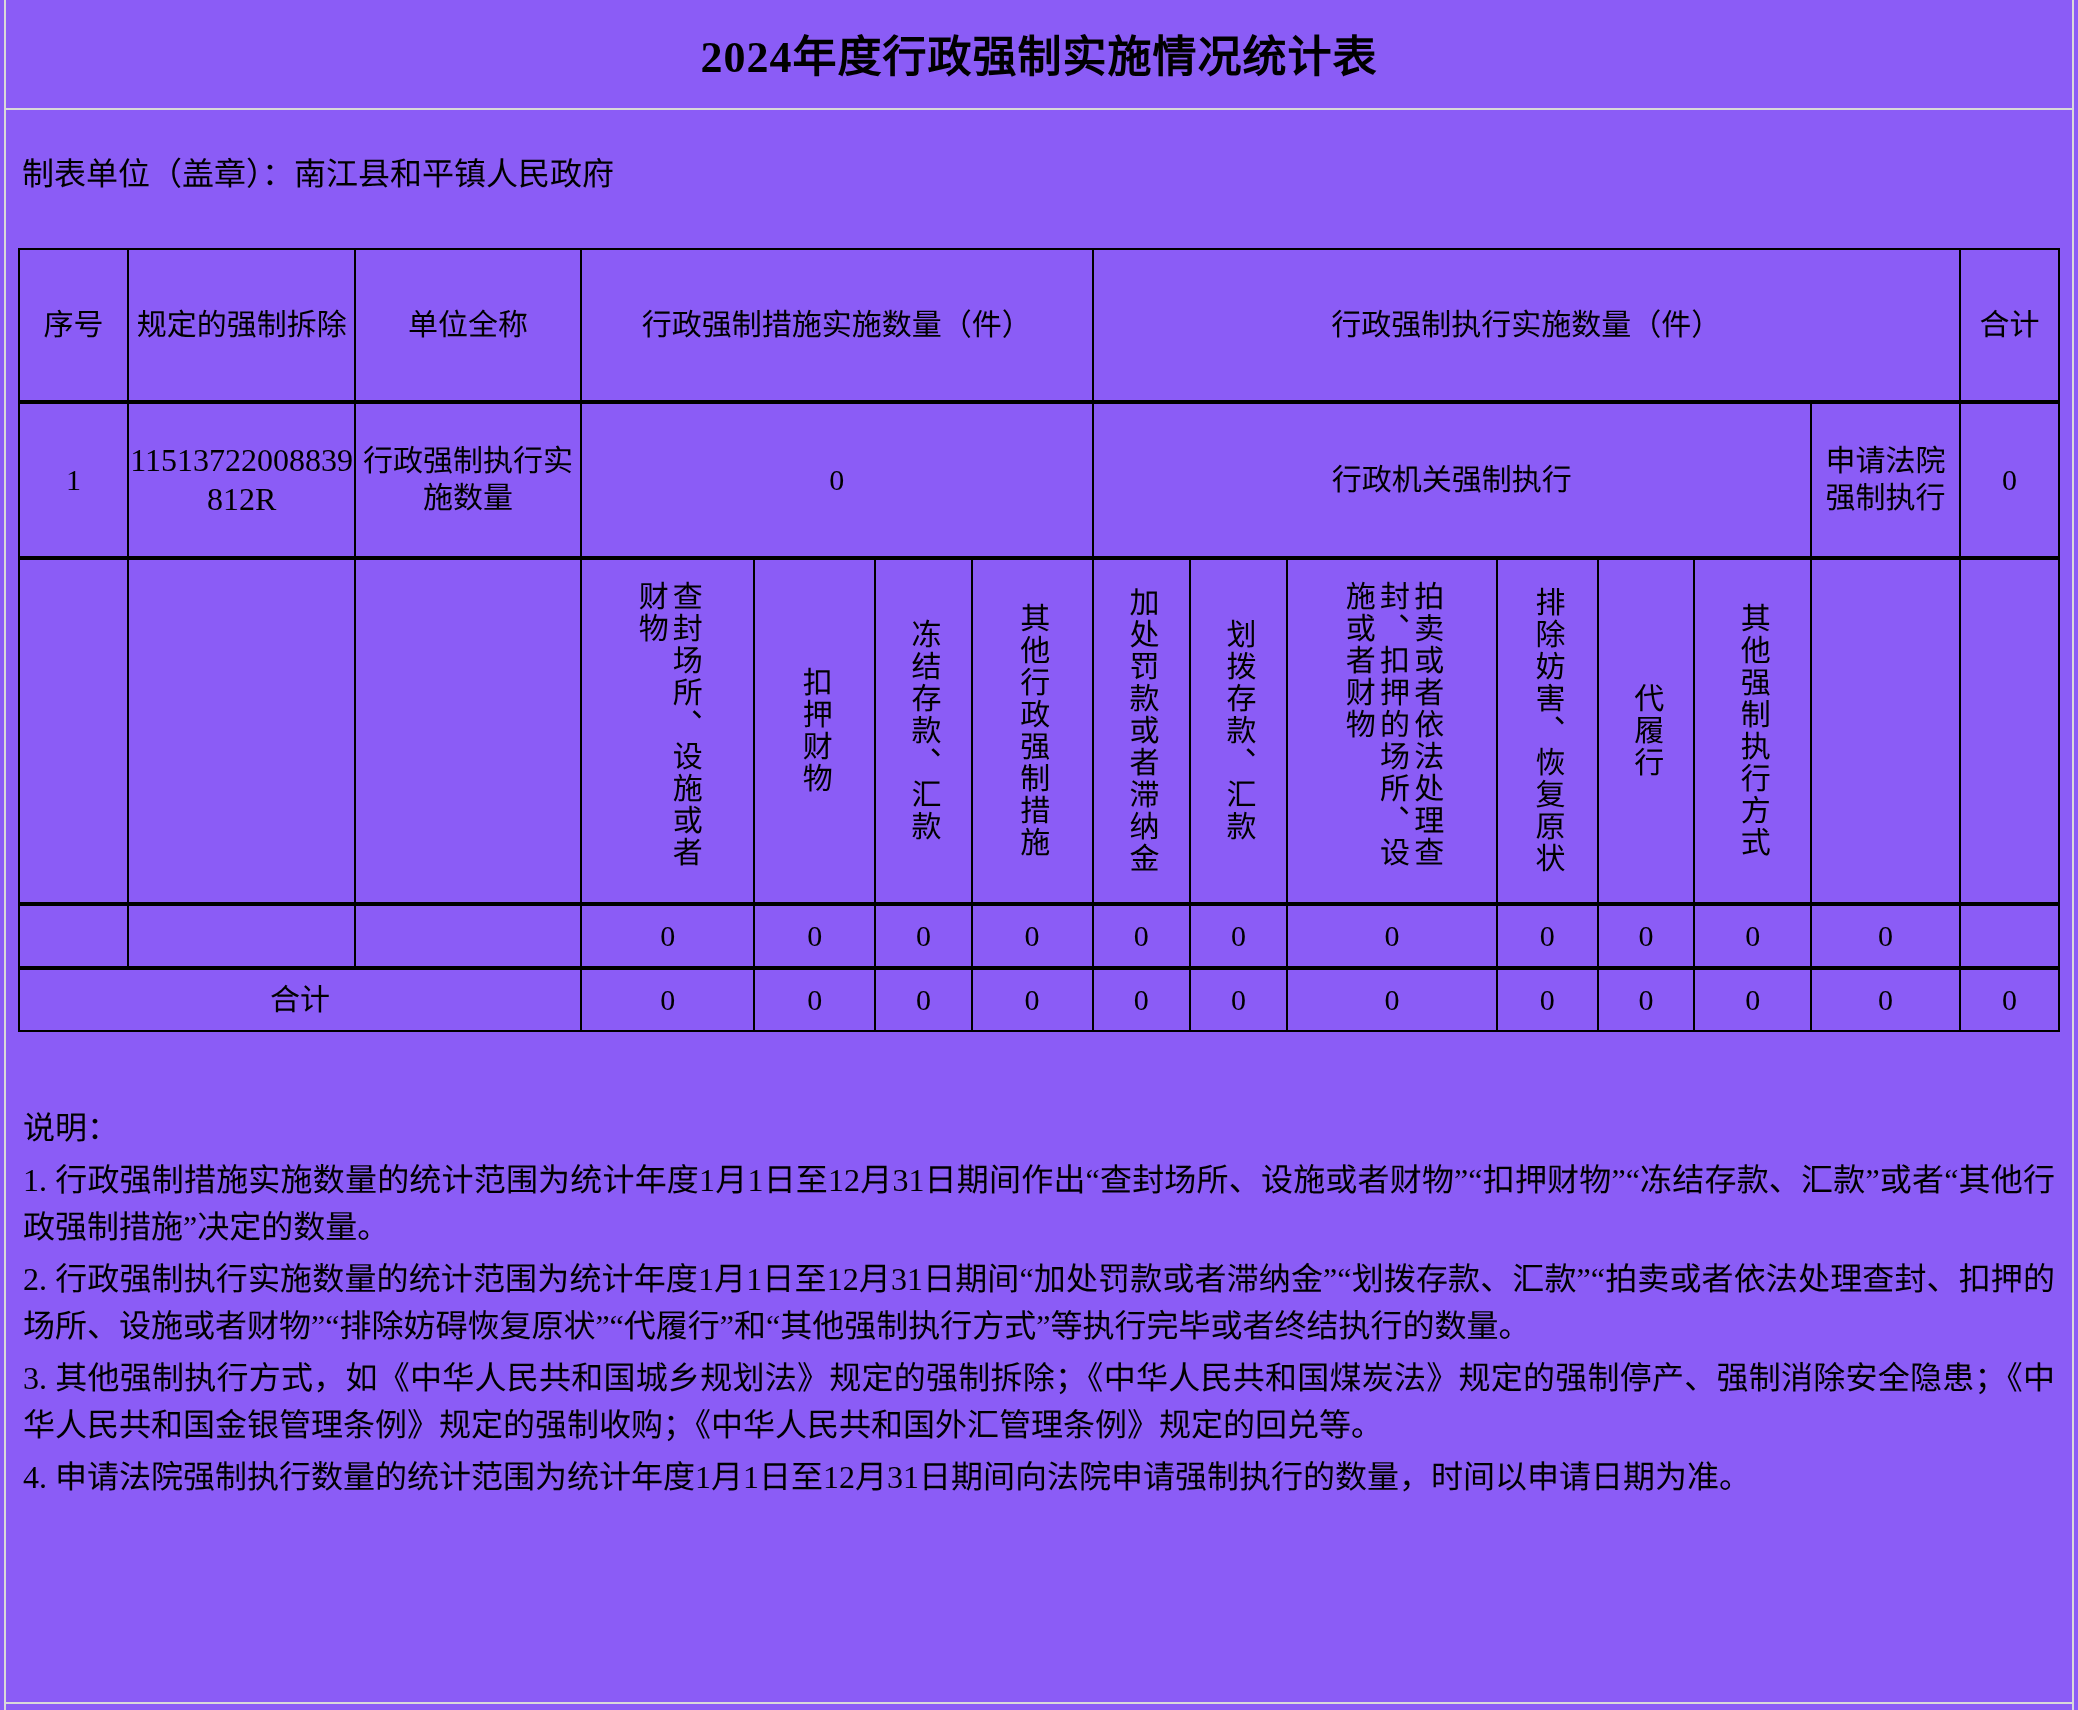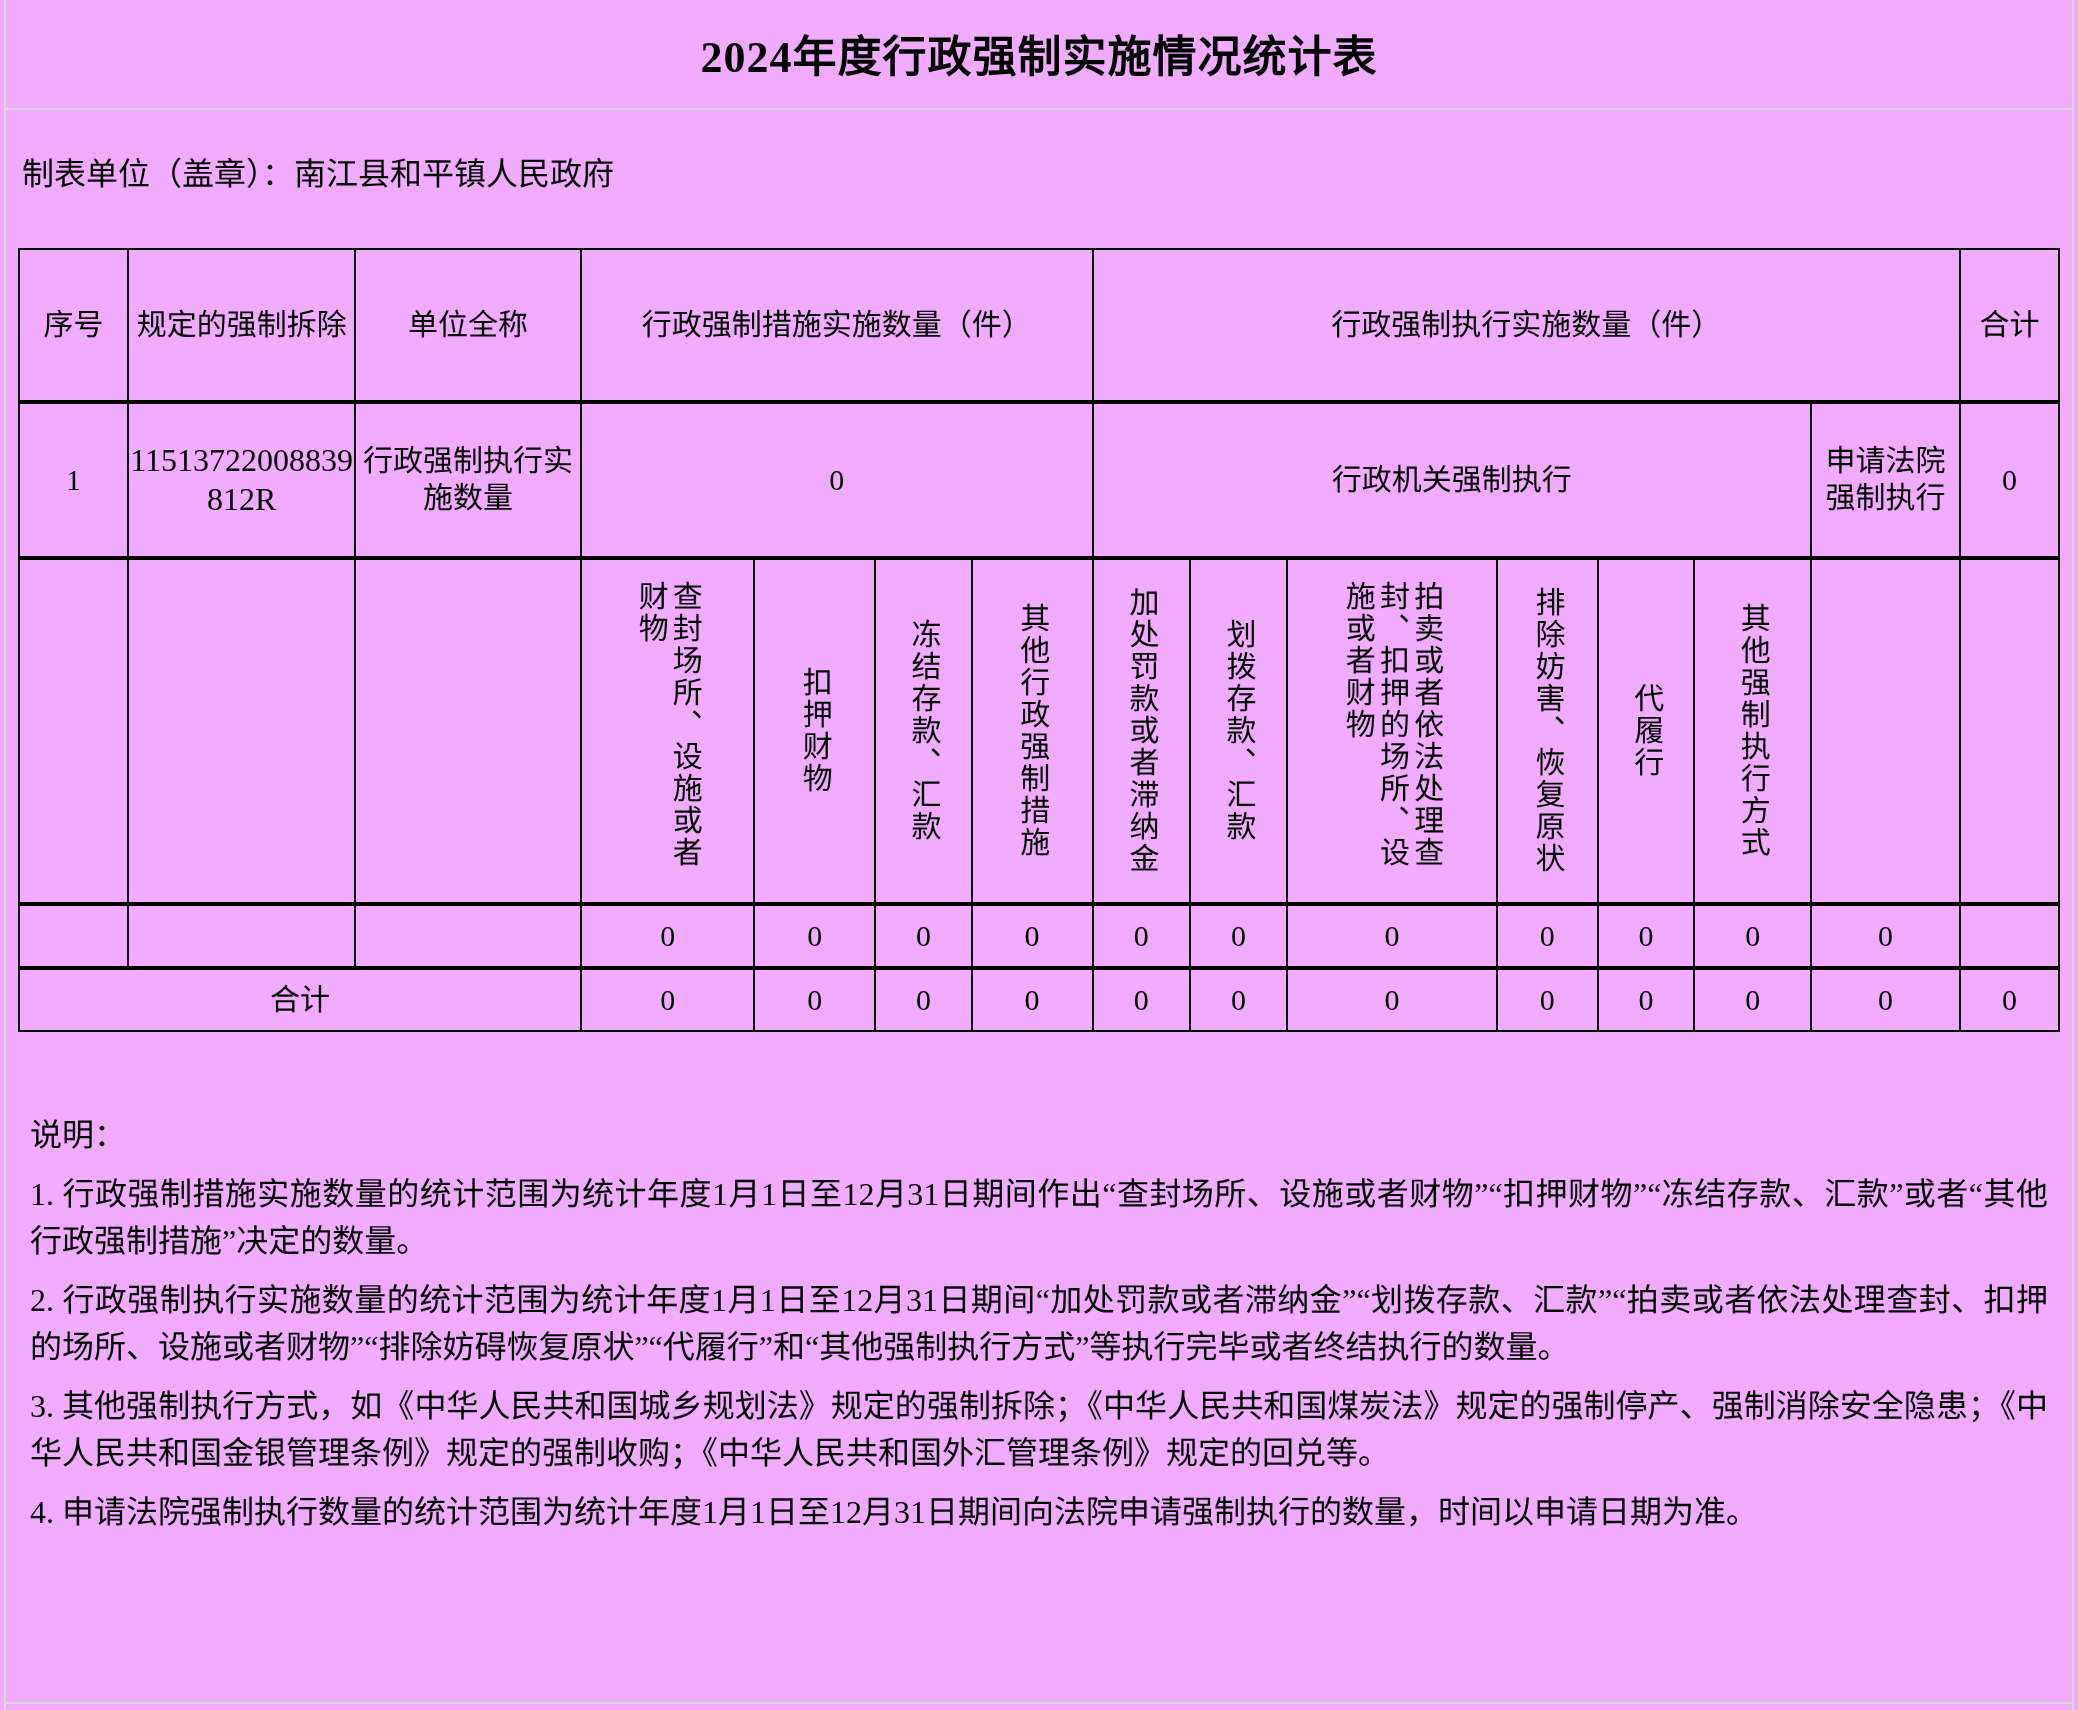--- a/index.html
+++ b/index.html
@@ -10,21 +10,21 @@
   }
   body {
     font-family: "Liberation Serif", "DejaVu Serif", serif;
     color: #000000;
   }
   #page {
     width: 2078px;
     height: 1710px;
     position: relative;
     box-sizing: border-box;
-    background: #f0abfc;
+    background: #8b5cf6;
     overflow: hidden;
   }
   
   .frame-line {
     position: absolute;
     background: #d9d9d9;
   }
   .frame-left   { left: 4px;  top: 0;     width: 2px;  height: 1710px; }
   .frame-right  { left: 2072px; top: 0;   width: 2px;  height: 1710px; }
   .frame-rule-1 { left: 4px;  top: 108px; width: 2070px; height: 2px; }
@@ -99,21 +99,21 @@
   
   .notes {
     position: absolute;
     left: 18px;
     top: 1100px;
     width: 2042px;
     font-size: 32px;
     line-height: 47px;
   }
   .notes p {
-    margin: 12px;
+    margin: 5px;
     padding: 0;
     text-align: justify;
     text-justify: inter-ideograph;
   }
   .notes p.head { text-align: left; }
 </style>
 </head>
 <body>
 
 <div id="page">

